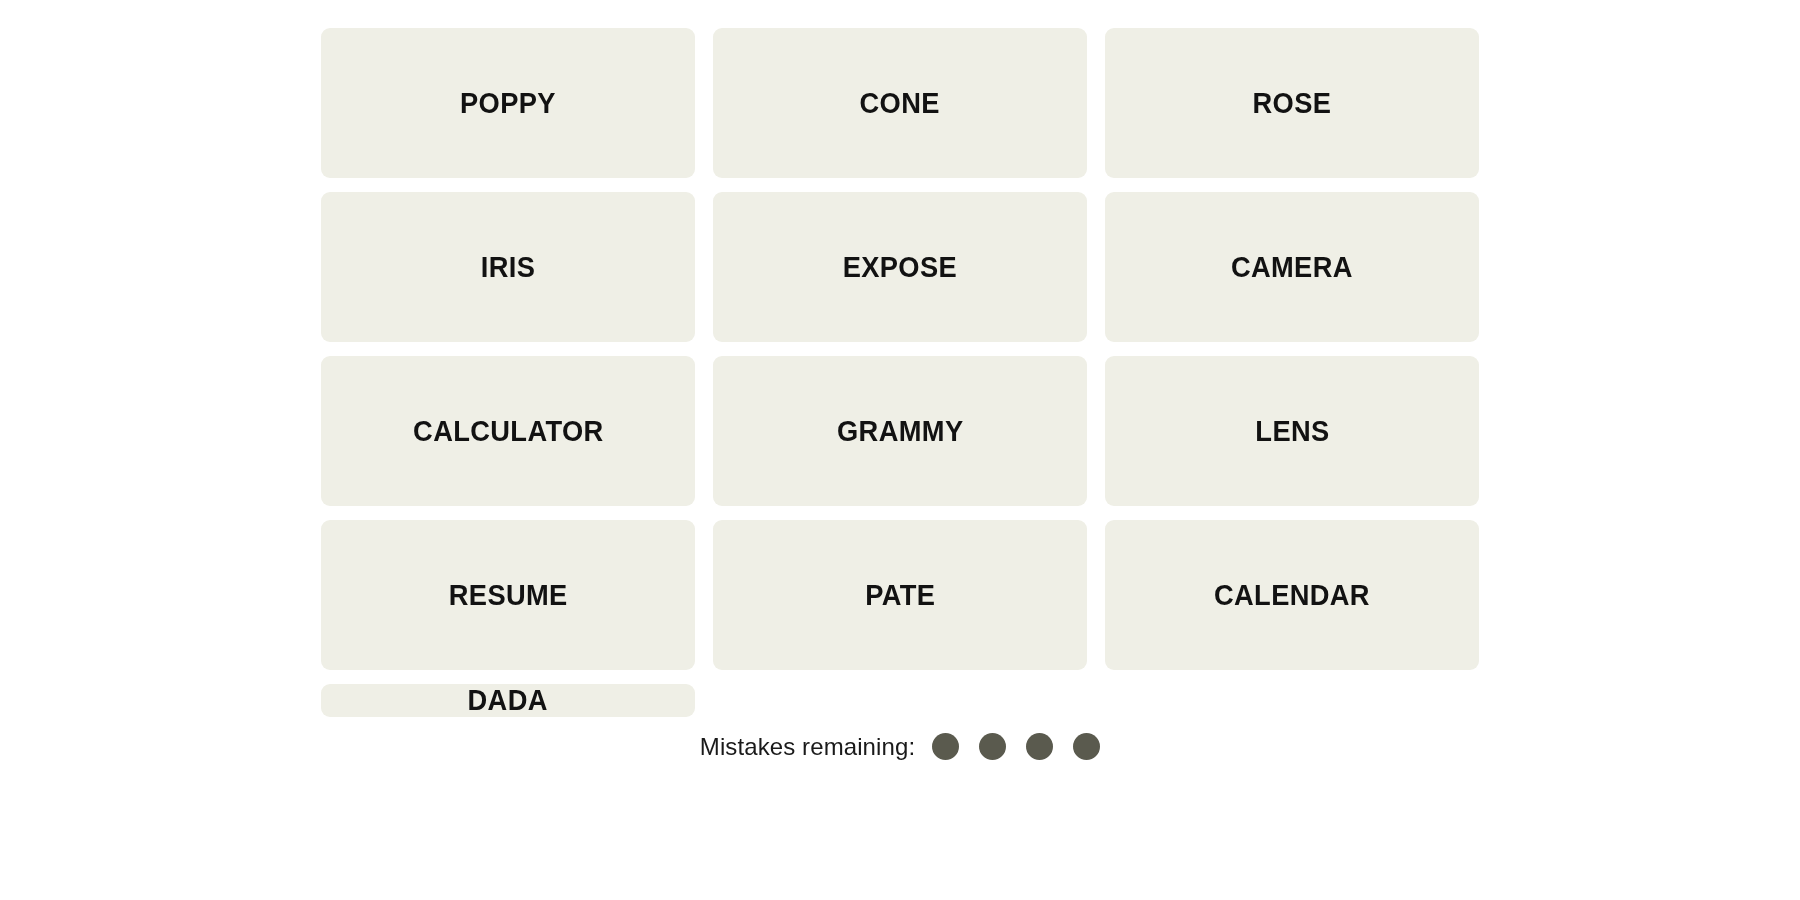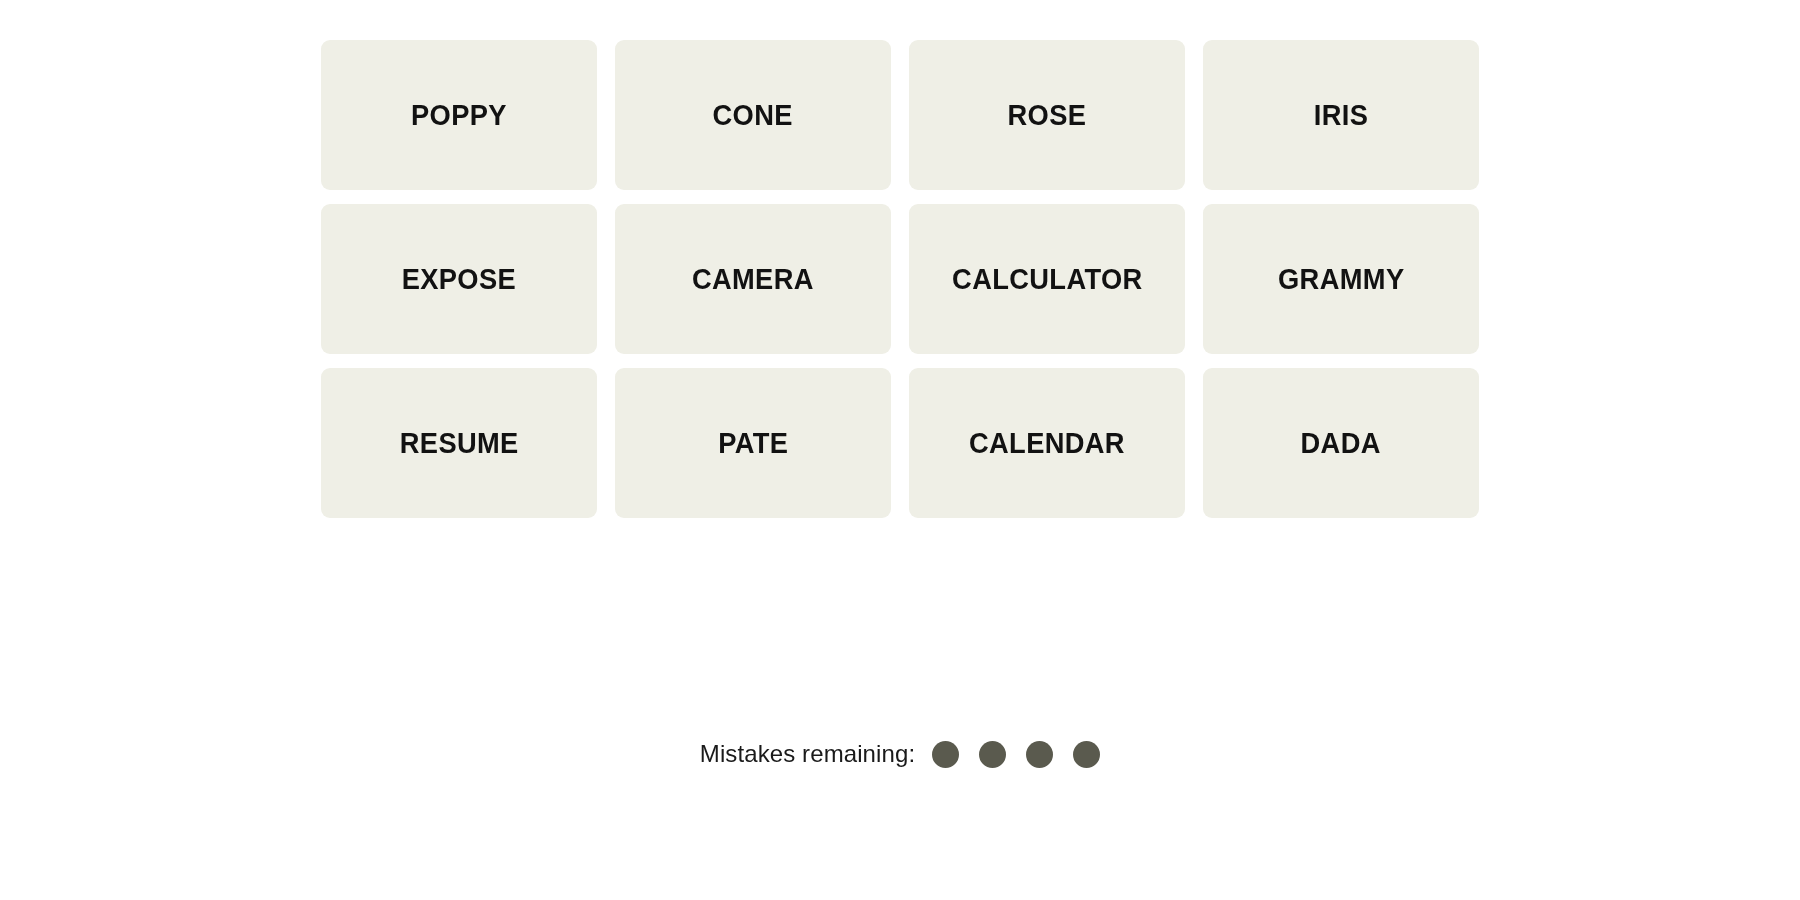--- a/index.html
+++ b/index.html
@@ -30,24 +30,24 @@
     font-size: 26px;
     font-weight: 400;
     color: #1a1a1a;
     letter-spacing: 0.1px;
     line-height: 1.2;
     text-align: center;
     white-space: nowrap;
   }
 
   .tile-grid {
-    margin-top: 40px;
+    margin-top: 28px;
     width: 1158px;
     display: grid;
-    grid-template-columns: repeat(4, 1fr);
+    grid-template-columns: repeat(3, 1fr);
     grid-template-rows: repeat(4, 150px);
     column-gap: 18px;
     row-gap: 14px;
   }
 
   .tile {
     background: #efefe6;
     border-radius: 9px;
     border: none;
     display: flex;
@@ -63,23 +63,23 @@
     font-size: 29px;
     font-weight: 700;
     color: #121212;
     letter-spacing: 0.4px;
     text-transform: uppercase;
     transform: scaleX(0.94);
     white-space: nowrap;
   }
 
   .mistakes-bar {
-    margin-top: 58px;
+    margin-top: 16px;
     display: flex;
-    align-items: flex-end;
+    align-items: flex-start;
     justify-content: center;
     gap: 17px;
   }
 
   .mistakes-label {
     font-size: 24px;
     font-weight: 400;
     color: #1a1a1a;
     letter-spacing: 0.1px;
     white-space: nowrap;
@@ -127,20 +127,23 @@
       <span class="tile-label">CAMERA</span>
     </button>
 
     <button class="tile">
       <span class="tile-label">CALCULATOR</span>
     </button>
     <button class="tile">
       <span class="tile-label">GRAMMY</span>
     </button>
     <button class="tile">
+      <span class="tile-label">LENS</span>
+    </button>
+    <button class="tile">
       <span class="tile-label">RESUME</span>
     </button>
 
     <button class="tile">
       <span class="tile-label">PATE</span>
     </button>
     <button class="tile">
       <span class="tile-label">CALENDAR</span>
     </button>
     <button class="tile">

